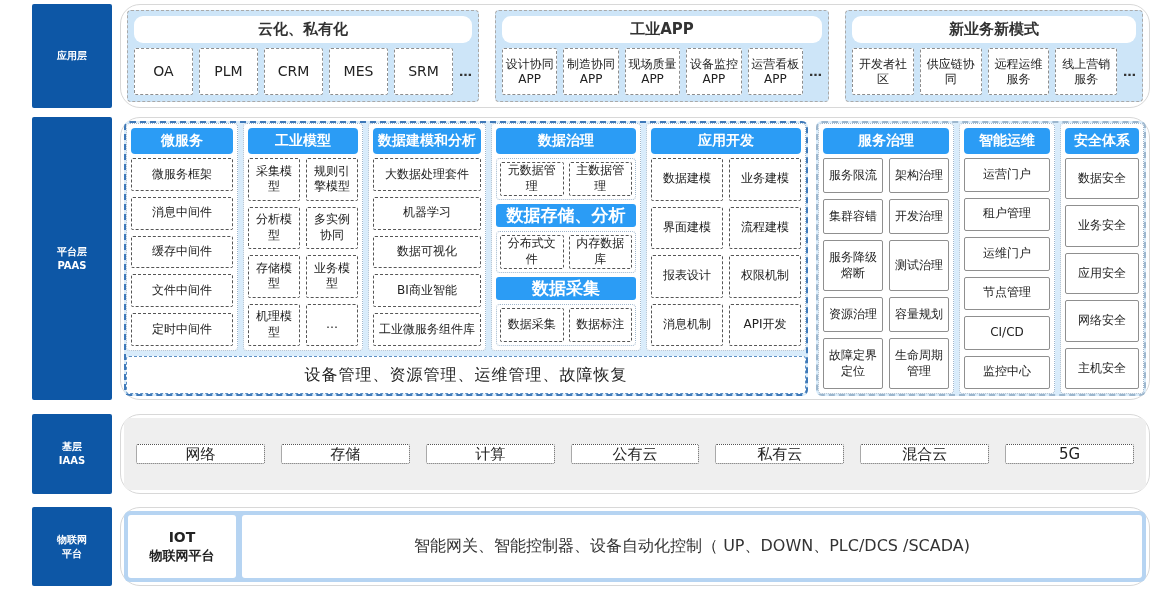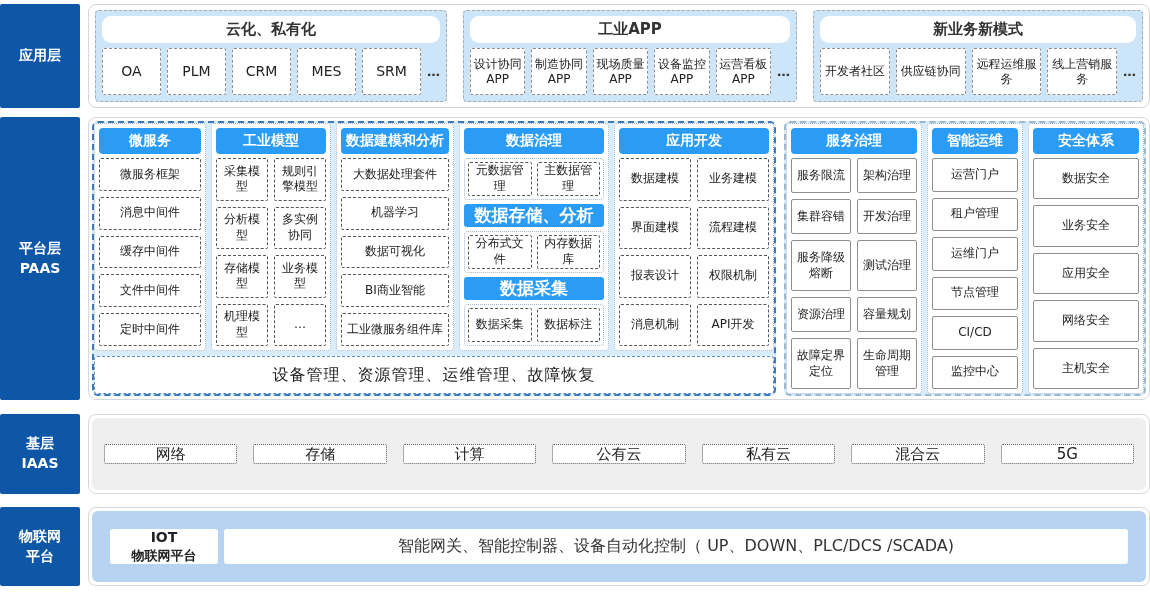--- a/index.html
+++ b/index.html
@@ -6,25 +6,25 @@
   html,body { width:1150px; height:592px; background:#fff;
     font-family:"DejaVu Sans","Liberation Sans",sans-serif; color:#222; }
   .page { position:relative; width:1150px; height:592px; background:#fff; overflow:hidden; }
   .row { position:absolute; left:0; width:1150px; display:flex; }
   #row-app  { top:4px;   height:104px; }
   #row-paas { top:117px; height:283px; }
   #row-iaas { top:414px; height:80px; }
   #row-iot  { top:507px; height:79px; }
 
   .side-label { flex:0 0 80px; background:#0d57a6; color:#fff; font-weight:bold;
-    font-size:14px; line-height:1.4; display:flex; align-items:center; justify-content:center;
-    text-align:center; white-space:pre-line; border-radius:2px; }
+    font-size:10px; line-height:1.4; display:flex; align-items:center; justify-content:center;
+    text-align:center; white-space:pre-line; border-radius:2px;margin-left:32px; }
 
   .content-frame { flex:1; margin-left:8px; background:#fff; border:1px solid #d8d8d8;
-    border-radius:8px; padding:3px; display:flex; min-width:0; }
+    border-radius:20px; padding:3px; display:flex; min-width:0; }
 
   
   #app-groups { flex:1; display:flex; gap:16px; padding:2px 3px; }
   .app-group { background:#cde5f8; border:1px dashed #a9a9a9; border-radius:4px;
     padding:5px 6px 6px 6px; display:flex; flex-direction:column; }
   #app-groups .app-group:nth-child(1){ flex:0 0 352px; }
   #app-groups .app-group:nth-child(2){ flex:0 0 334px; }
   #app-groups .app-group:nth-child(3){ flex:1; }
   .app-group-header { background:#fff; border-radius:9px; height:27px; display:flex;
     align-items:center; justify-content:center; font-size:15px; font-weight:bold; color:#333;
@@ -75,21 +75,21 @@
     border:1px dashed #5b8fc4; border-radius:3px; display:flex; align-items:center;
     justify-content:center; font-size:16px; color:#222; letter-spacing:1px; }
 
   
   #iaas-panel { flex:1; background:#efefef; border-radius:6px; padding:26px 12px;
     display:flex; gap:16px; }
   .iaas-item { flex:1; background:#fff; border:1px dotted #555; border-radius:2px;
     display:flex; align-items:center; justify-content:center; font-size:15px; }
 
   
-  #iot-panel { flex:1; background:#b6d4f2; border-radius:6px; padding:18px; display:flex; gap:6px; }
+  #iot-panel { flex:1; background:#b6d4f2; border-radius:6px; padding:4px; display:flex; gap:6px; }
   #iot-title-box { flex:0 0 108px; background:#fff; border-radius:3px; display:flex;
     flex-direction:column; align-items:center; justify-content:center; gap:2px; }
   #iot-title-box .l1 { font-weight:bold; font-size:14px; }
   #iot-title-box .l2 { font-weight:bold; font-size:13px; }
   #iot-desc-box { flex:1; background:#fff; border-radius:3px; display:flex;
     align-items:center; justify-content:center; font-size:16px; color:#333; }
 </style>
 </head>
 <body>
 

